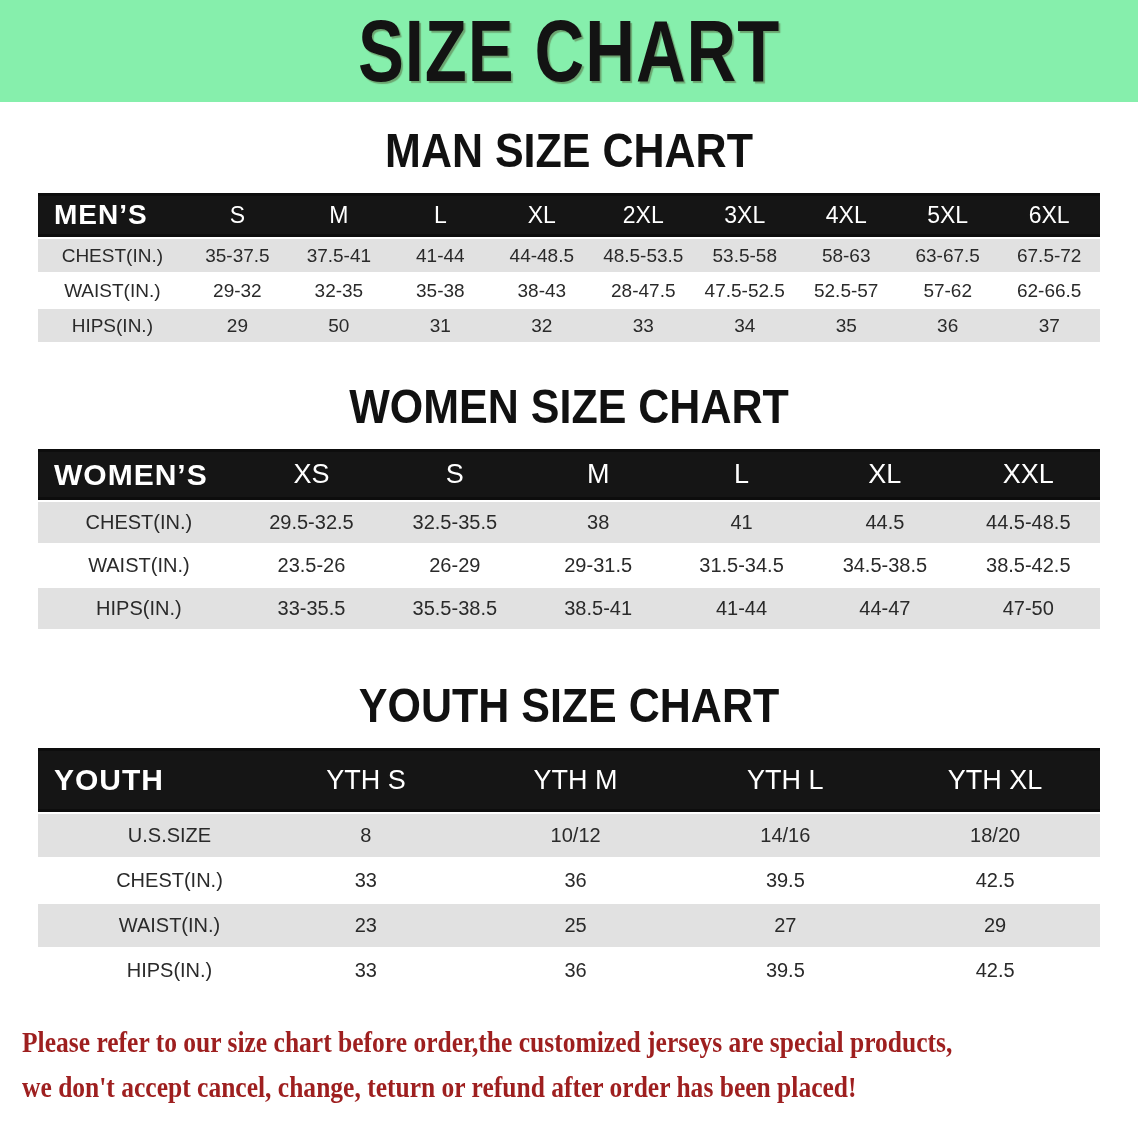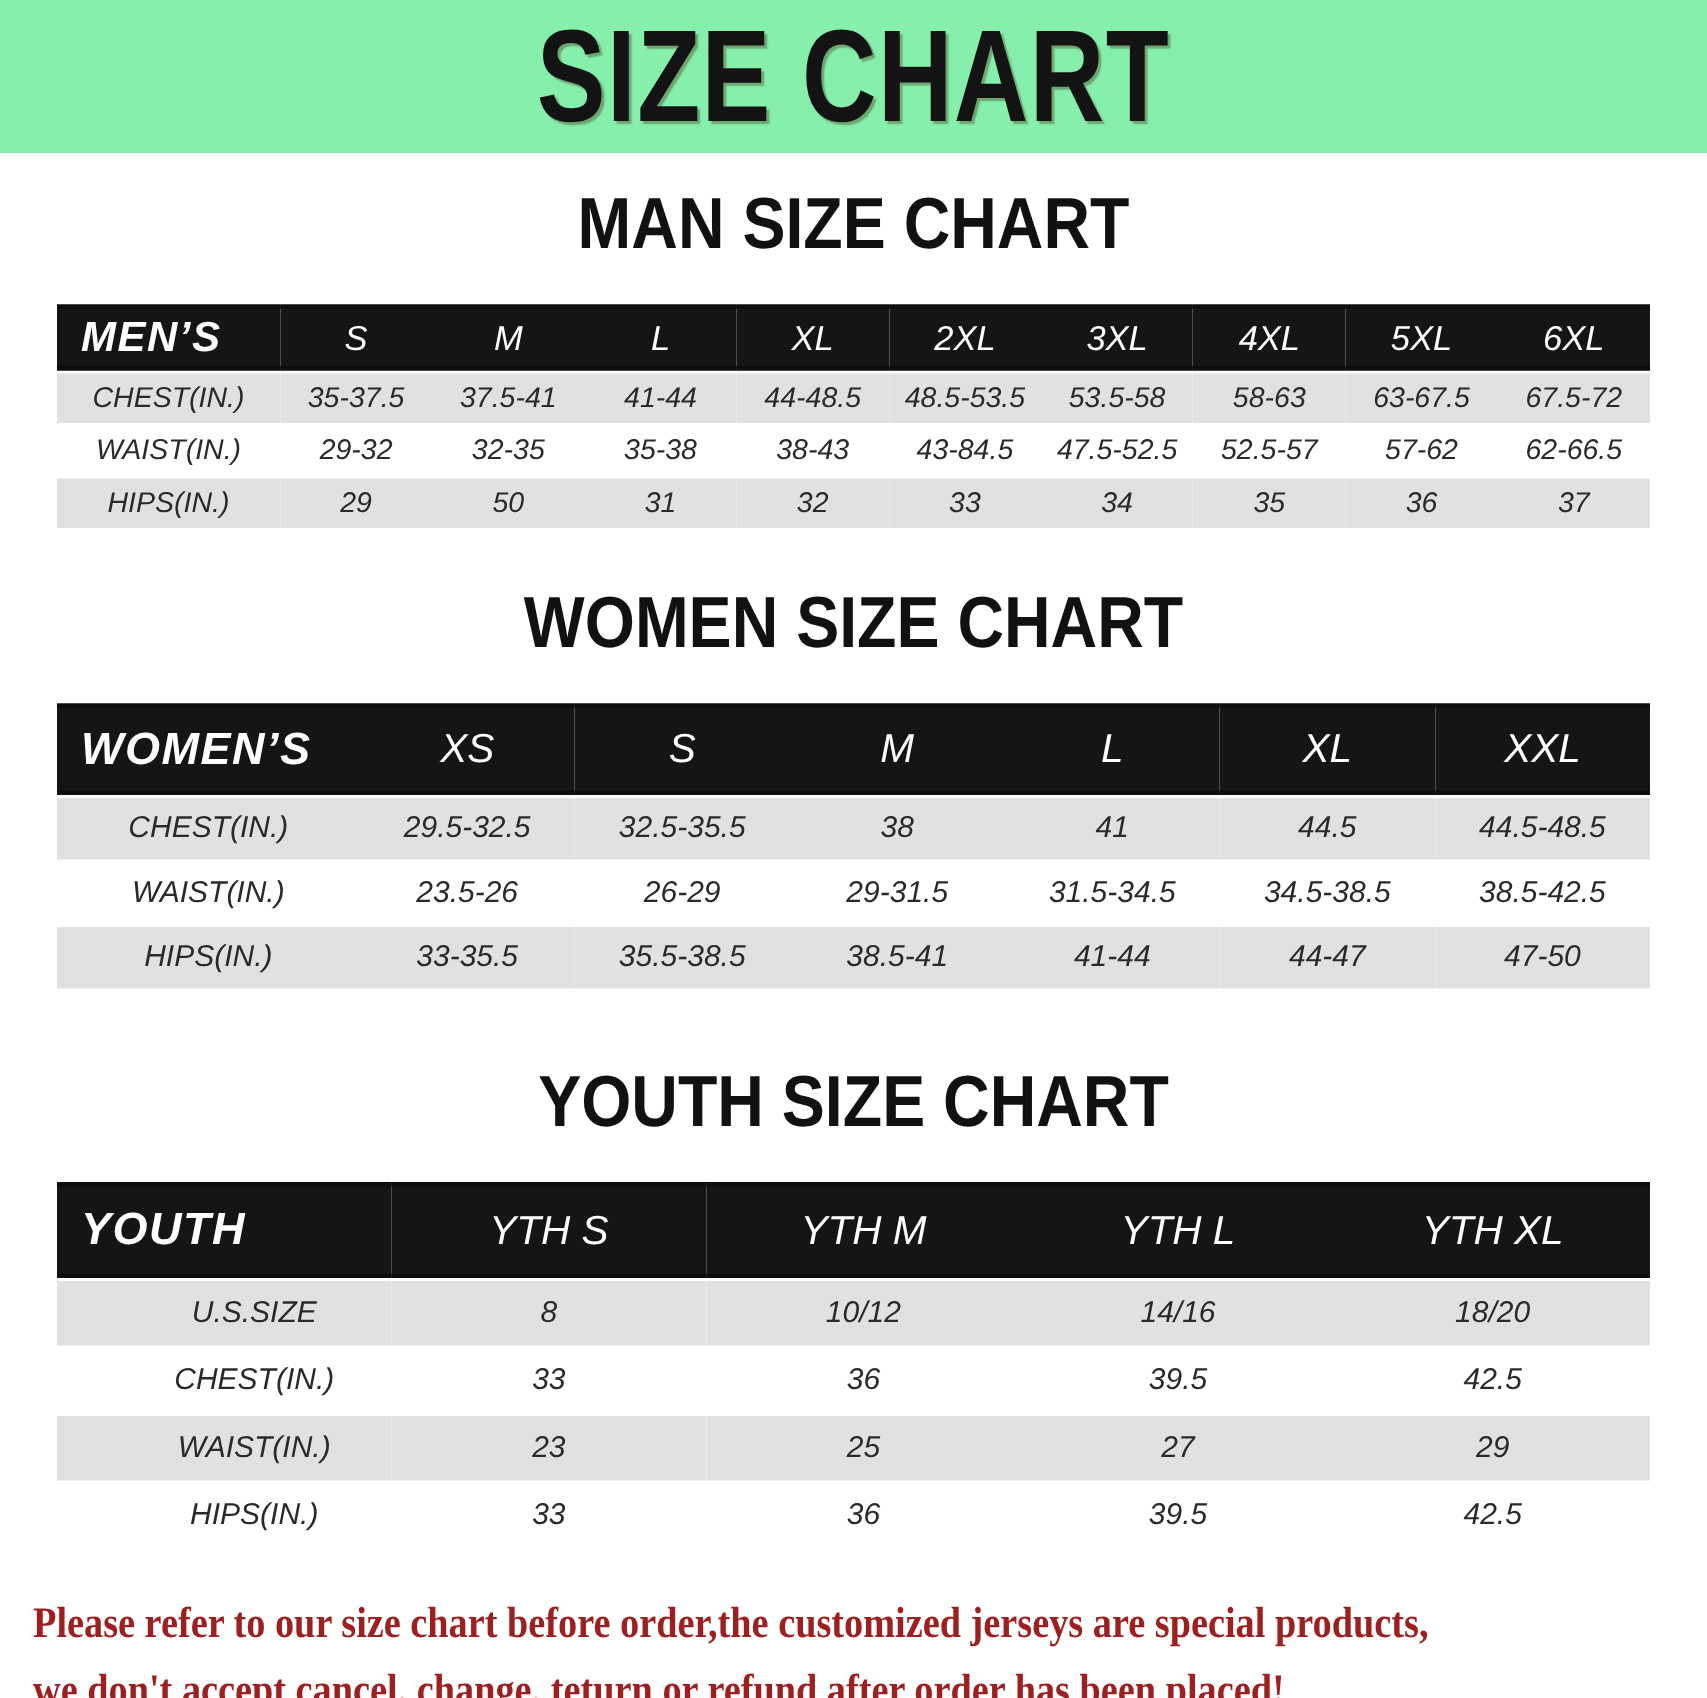--- a/index.html
+++ b/index.html
@@ -34,22 +34,21 @@
   .heading-women { margin-top: 40px; }
   .heading-youth { margin-top: 52px; }
 
   
   .table-wrap { padding: 0 38px; }
   table.size-table {
     width: 100%;
     table-layout: fixed;
     border-collapse: separate;
     border-spacing: 0 2px;
-    margin-top: 28px;
-    font-style: italic;
+    margin-top: 18px;
   }
   table.size-table th {
     background: #151515; color: #fff;
     font-weight: 400; text-align: center;
     border-top: 3px solid #0d0d0d;
     border-bottom: 3px solid #0d0d0d;
   }
   table.size-table th.corner {
     text-align: left; font-weight: 700;
     padding-left: 16px; letter-spacing: 1px;
@@ -60,21 +59,21 @@
   }
   table.size-table tbody tr:nth-child(odd) td { background: #e1e1e1; }
 
   
   .men th { height: 44px; font-size: 23px; }
   .men th.corner { font-size: 28px; }
   .men td { height: 33px; font-size: 19px; }
   .men th:first-child, .men td:first-child { width: 14%; }
 
   
-  .women th { height: 61px; font-size: 27px; }
+  .women th { height: 51px; font-size: 27px; }
   .women th.corner { font-size: 30px; }
   .women td { height: 41px; font-size: 20px; }
   .women th:first-child, .women td:first-child { width: 19%; }
   .women { margin-top: 26px; }
 
   
   .youth th { height: 64px; font-size: 27px; }
   .youth th.corner { font-size: 30px; }
   .youth td { height: 43px; font-size: 20px; }
   .youth th:first-child, .youth td:first-child { width: 21%; padding-left: 40px; }
@@ -133,21 +132,21 @@
               <td>58-63</td>
               <td>63-67.5</td>
               <td>67.5-72</td>
             </tr>
             <tr>
               <td>WAIST(IN.)</td>
               <td>29-32</td>
               <td>32-35</td>
               <td>35-38</td>
               <td>38-43</td>
-              <td>43-84.5</td>
+              <td>28-47.5</td>
               <td>47.5-52.5</td>
               <td>52.5-57</td>
               <td>57-62</td>
               <td>62-66.5</td>
             </tr>
             <tr>
               <td>HIPS(IN.)</td>
               <td>29</td>
               <td>50</td>
               <td>31</td>

